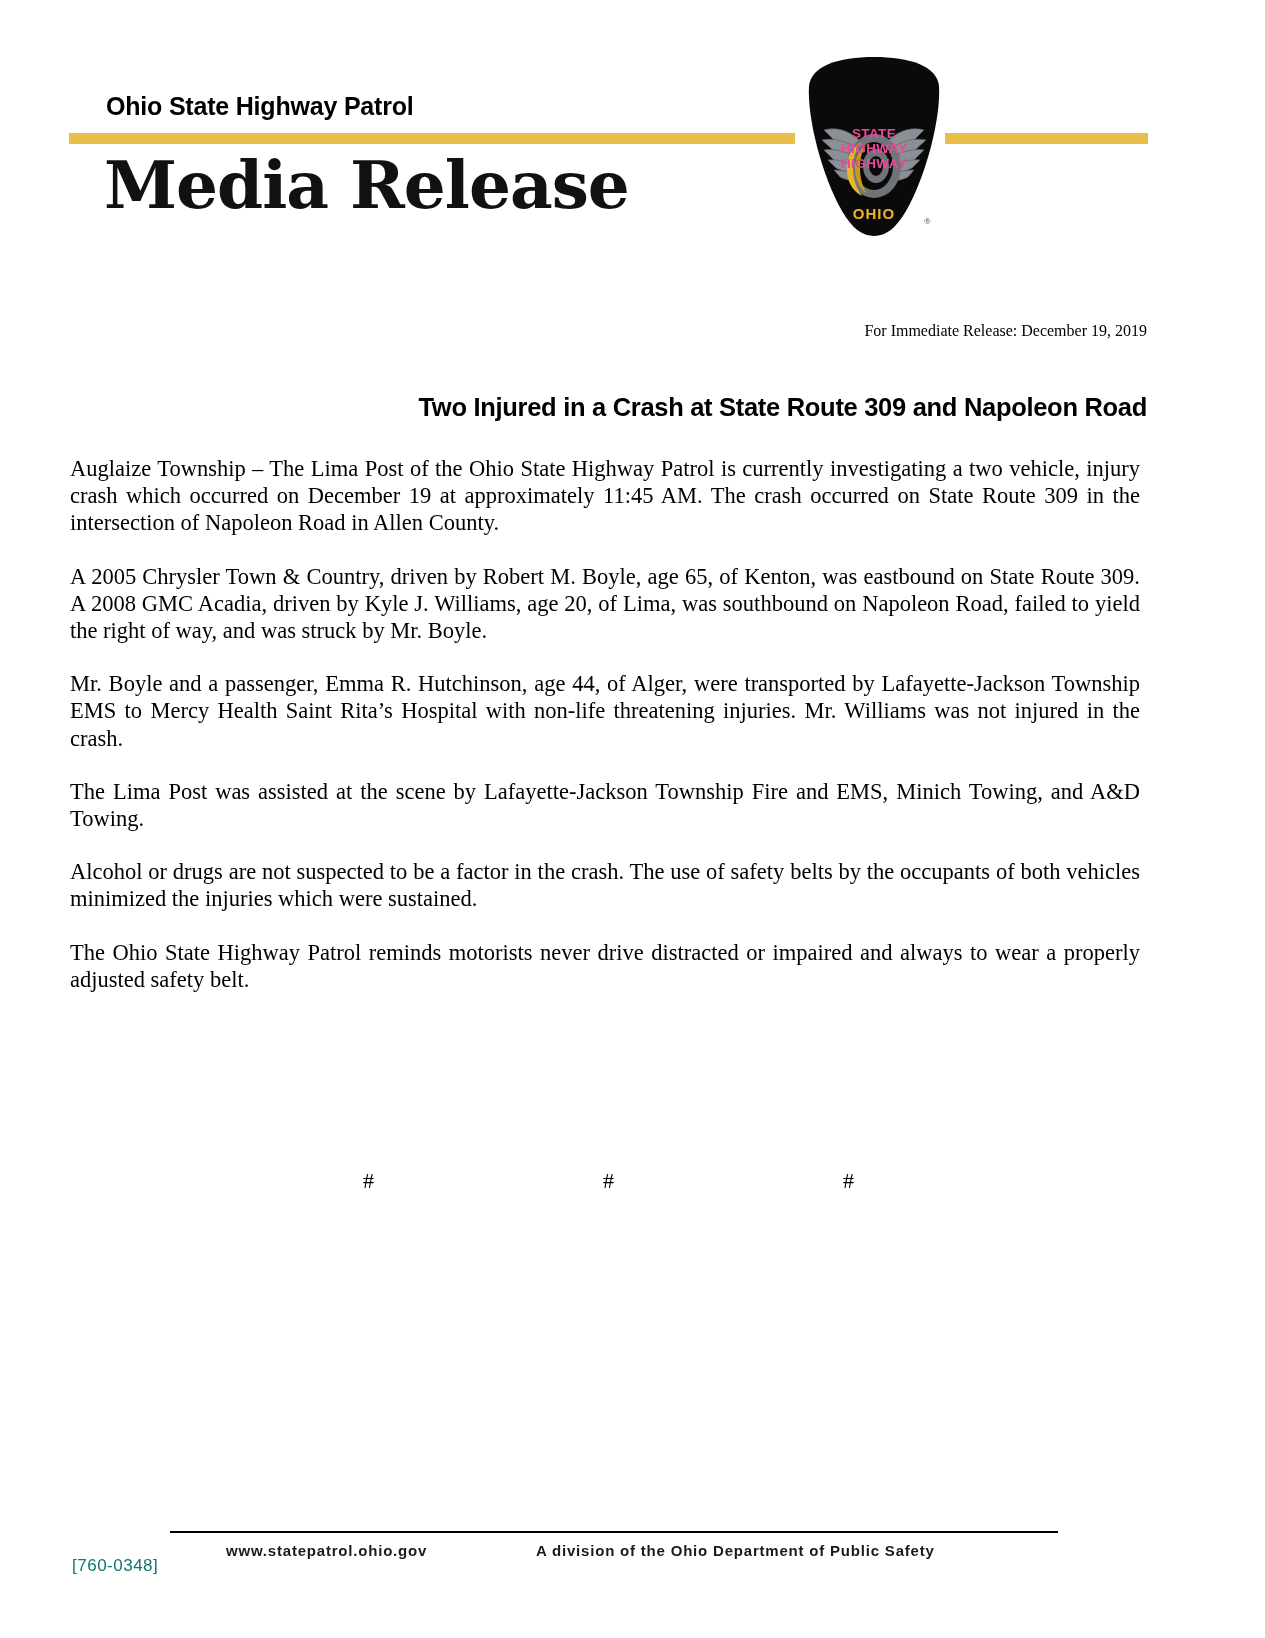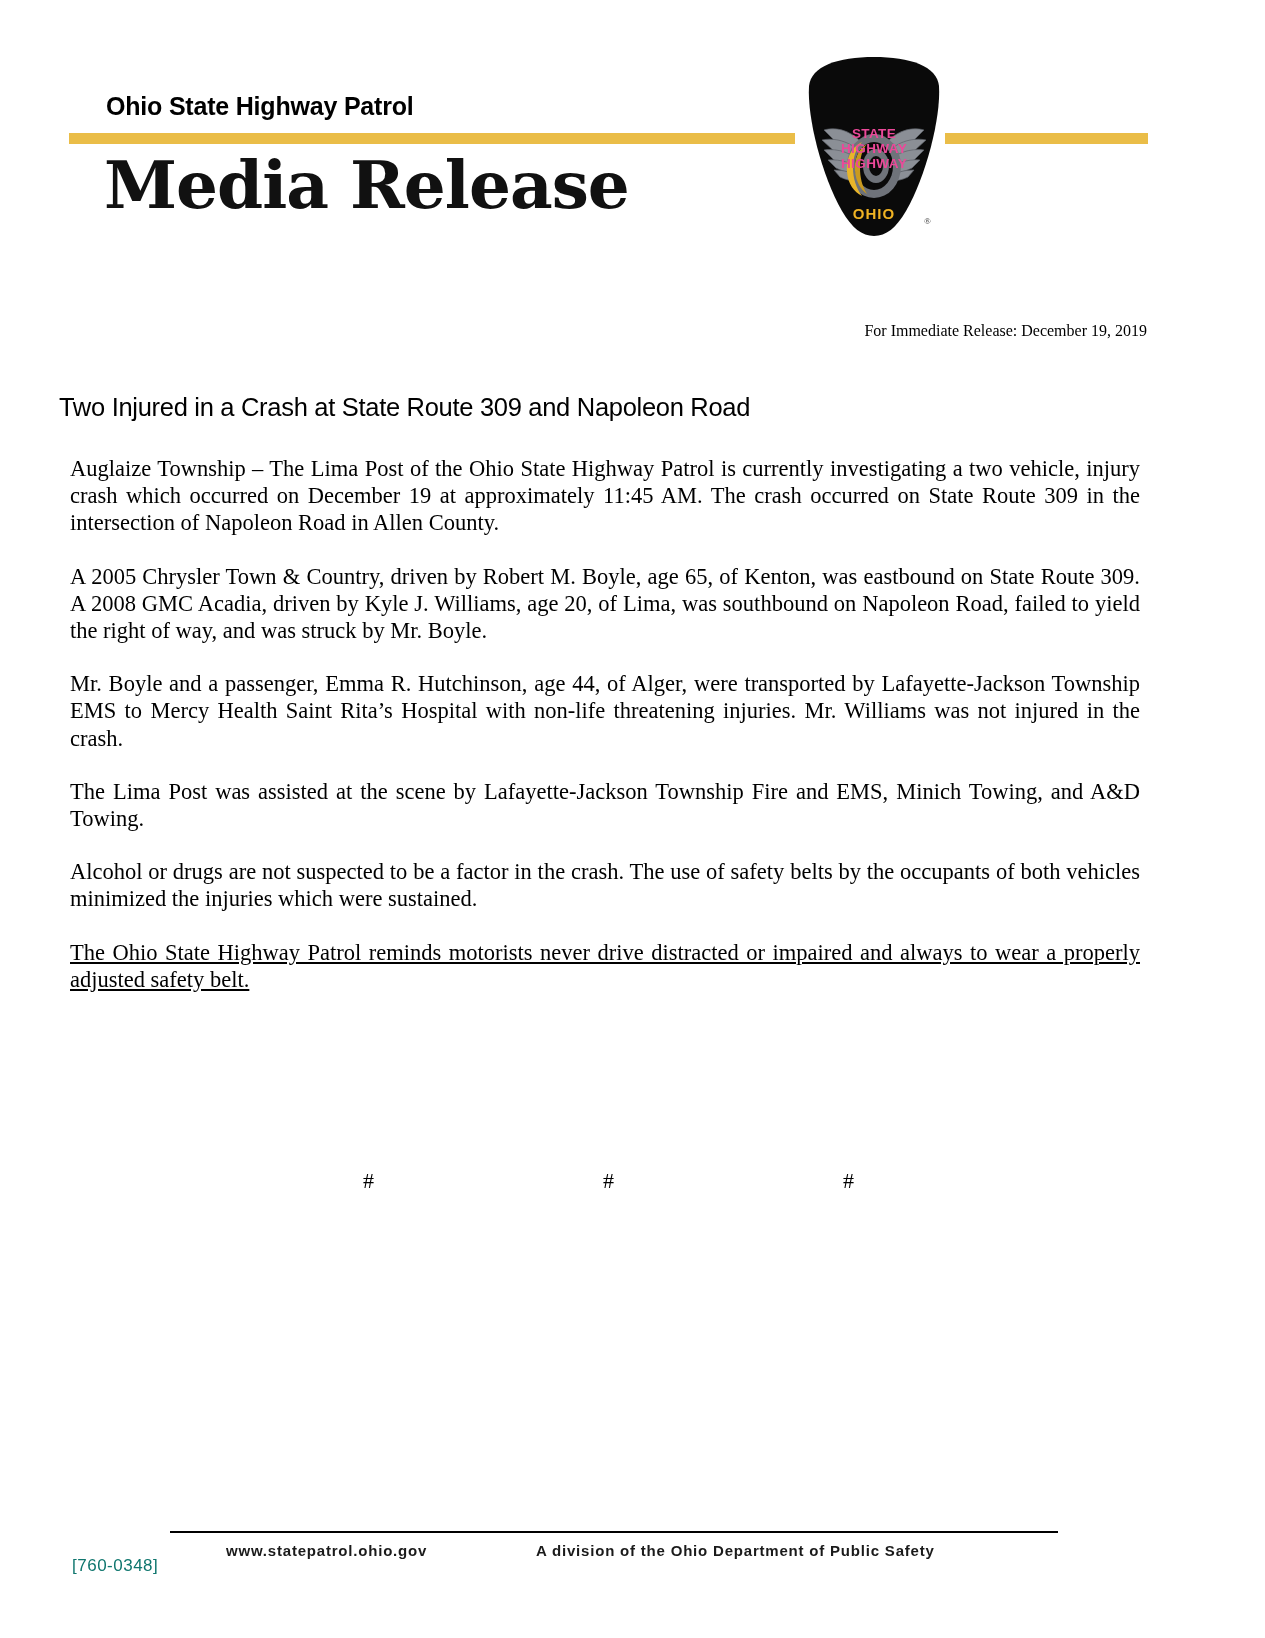--- a/index.html
+++ b/index.html
@@ -141,47 +141,47 @@
     top: 317px;
     text-align: right;
     font-size: 16px;
     line-height: 27px;
     white-space: nowrap;
   }
 
   
   .headline {
     position: absolute;
-    left: 59px;
+    left: 68px;
     top: 393px;
     width: 1079px;
-    text-align: left;
-    font-family: "Liberation Sans", "DejaVu Sans", sans-serif;
-    font-weight: normal;
+    text-align: right;
+    font-family: "Liberation Sans", "DejaVu Sans", sans-serif;
+    font-weight: bold;
     font-size: 25.5px;
     letter-spacing: -0.3px;
     color: #000000;
   }
 
   
   .body-copy {
     position: absolute;
     left: 70px;
     top: 455px;
     width: 1070px;
     font-size: 22.5px;
     line-height: 27.2px;
     text-align: justify;
     text-justify: inter-word;
     color: #000000;
   }
   .body-copy p {
     margin: 0 0 26px 0;
   }
-  .body-copy p:last-child { margin-bottom: 6px; text-decoration: underline; }
+  .body-copy p:last-child { margin-bottom: 6px; }
 
   
   .end-marks {
     position: absolute;
     left: 69px;
     top: 1168px;
     width: 1079px;
     display: flex;
     justify-content: center;
     font-size: 22px;

